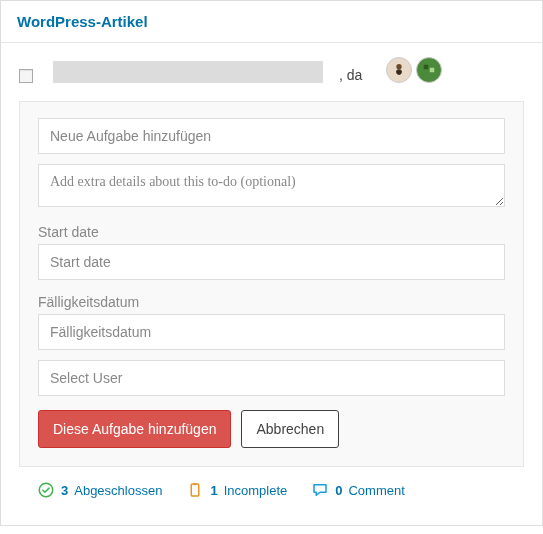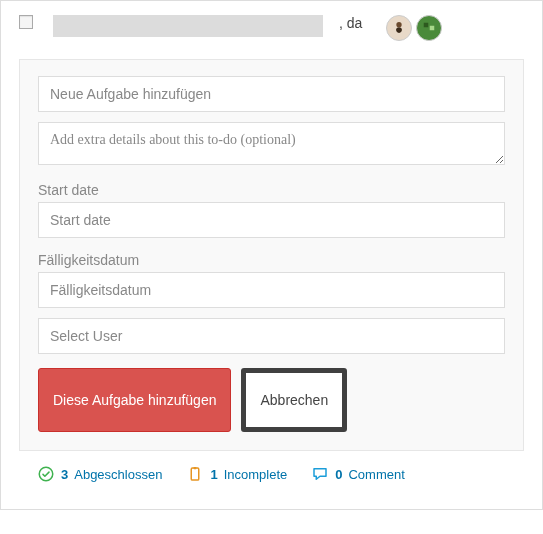--- a/index.html
+++ b/index.html
@@ -1,49 +1,52 @@
 <!DOCTYPE html>
 <html><head>
 <meta charset="utf-8">
 <style>
 * { box-sizing: border-box; margin: 0; padding: 0; }
 body { font-family: -apple-system, BlinkMacSystemFont, "Segoe UI", Arial, sans-serif; font-size: 14px; color: #444; background: #fff; width: 543px; }
 .panel { border: 1px solid #ddd; background: #fff; }
 .panel-header { padding: 12px 16px; border-bottom: 1px solid #e5e5e5; }
 .panel-title { color: #0073aa; font-weight: 600; font-size: 15px; }
 .content { padding: 14px 18px 10px; }
-.row1 { display: flex; align-items: flex-start; gap: 20px; margin-bottom: 18px; }
+.row1 { display: flex; align-items: flex-end; gap: 20px; margin-bottom: 18px; }
 .checkbox-sq { width: 14px; height: 14px; border: 1px solid #aaa; background: #f5f5f5; flex-shrink: 0; box-shadow: inset 0 1px 1px rgba(0,0,0,0.08); }
 .redacted { background: #dcdcdc; height: 22px; width: 270px; }
 .da-text { color: #444; margin-left: -4px; }
 .avatars { display: flex; gap: 4px; margin-left: 4px; }
 .avatar { width: 26px; height: 26px; border-radius: 50%; border: 1px solid #ccc; display: flex; align-items: center; justify-content: center; font-size: 14px; }
 .av1 { background: #e8d9c8; }
 .av2 { background: #4a8a3a; }
 .form-card { border: 1px solid #e6e6e6; background: #f9f9f9; padding: 16px 18px 18px; }
 .field { width: 100%; border: 1px solid #ddd; background: #fff; padding: 9px 11px; font-size: 14px; color: #6d28d9; font-family: inherit; }
 .field::placeholder { color: #888; }
 .mt10 { margin-top: 10px; }
 textarea.field { height: 43px; resize: both; font-family: Liberation Serif, serif; }
 .label { color: #888; font-size: 14px; margin-top: 14px; margin-bottom: 4px; display: block; }
 .private-row { display: flex; align-items: center; gap: 8px; margin-top: 14px; }
 .btn-row { display: flex; gap: 10px; margin-top: 14px; }
-.btn { padding: 19px 14px; border-radius: 3px; font-size: 14px; cursor: pointer; font-family: inherit; }
+.btn { padding: 10px 14px; border-radius: 3px; font-size: 14px; cursor: pointer; font-family: inherit; }
 .btn-primary { background: #d9534f; color: #fff; border: 1px solid #c9302c; }
-.btn-secondary { background: #fff; color: #444; border: 5px solid #404040; }
+.btn-secondary { background: #fff; color: #444; border: 1px solid #404040; }
 .footer { display: flex; align-items: center; gap: 24px; padding: 14px 18px 16px; }
 .foot-item { display: flex; align-items: center; gap: 6px; font-size: 13px; }
 .foot-link { color: #0073aa; }
 .foot-count { color: #0073aa; font-weight: 600; }
 .ic { width: 18px; height: 18px; flex-shrink: 0; }
 </style>
 </head>
 <body>
 
 <div class="panel">
+  <div class="panel-header">
+    <span class="panel-title">WordPress-Artikel</span>
+  </div>
 
   <div class="content">
 
     <div class="row1">
       <div class="checkbox-sq"></div>
       <div class="redacted"></div>
       <span class="da-text">, da</span>
       <div class="avatars">
         <div class="avatar av1">
           <svg viewBox="0 0 24 24" width="20" height="20">

